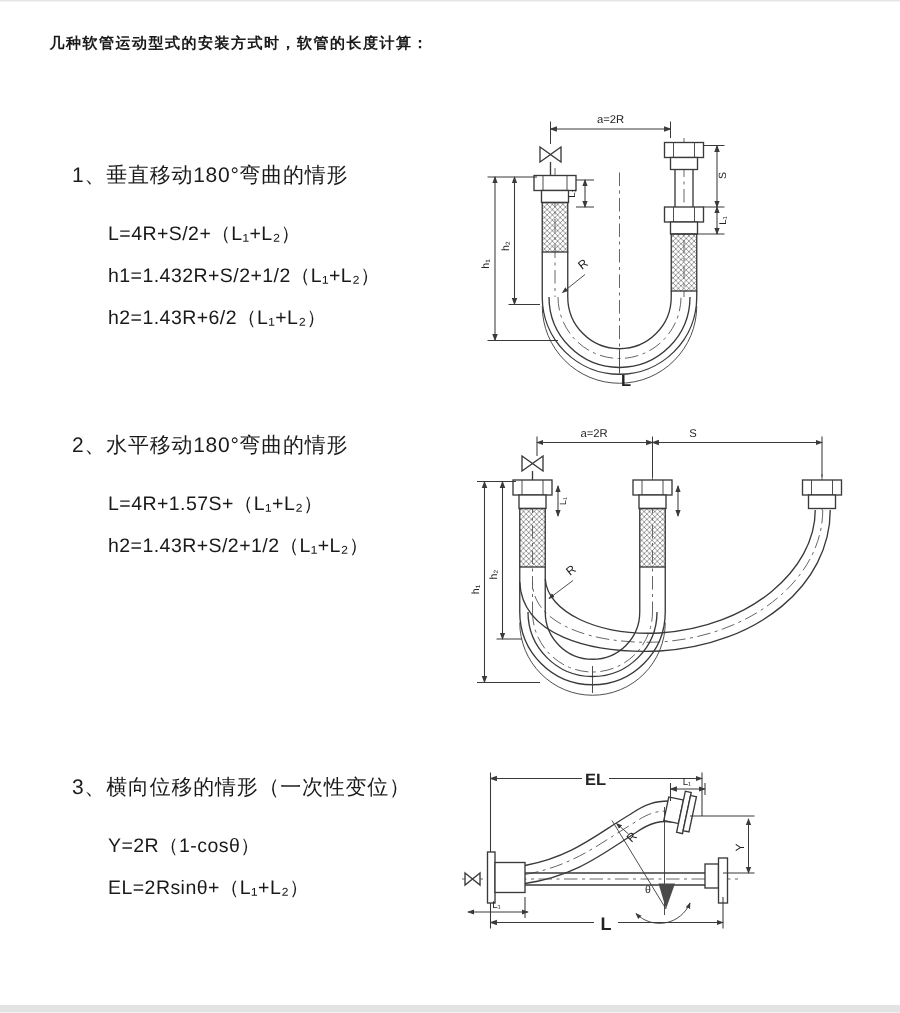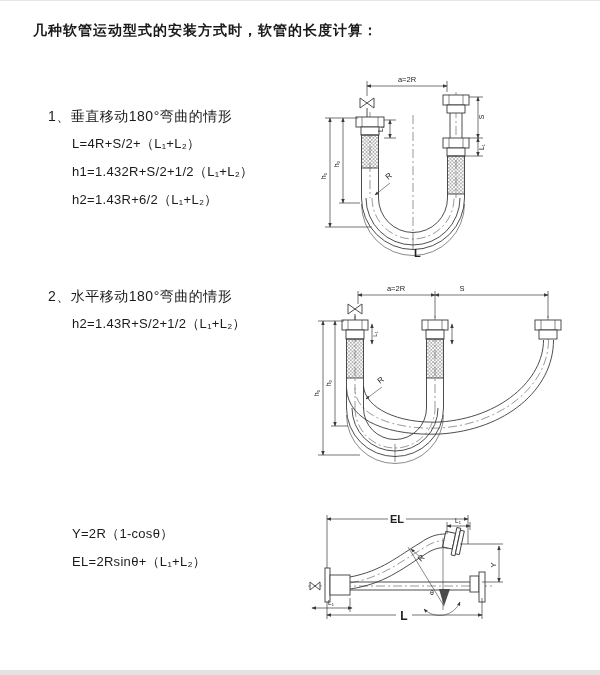--- a/index.html
+++ b/index.html
@@ -5,25 +5,25 @@
   *{box-sizing:border-box;margin:0;padding:0}
   html,body{width:600px;height:675px}
   body{
     position:relative;background:#ffffff;overflow:hidden;
     font-family:"Liberation Sans","DejaVu Sans",sans-serif;color:#1a1a1a;
   }
   .edge-top{position:absolute;left:0;top:0;width:600px;height:1px;background:#e6e6e6}
   .edge-bottom{position:absolute;left:0;top:670px;width:600px;height:5px;background:#e3e3e3}
   .title{
     position:absolute;left:33px;top:22px;width:520px;
-    font-size:14px;font-weight:bold;letter-spacing:1px;
+    font-size:10px;font-weight:bold;letter-spacing:1px;
   }
   .sec{position:absolute;left:48px;width:270px}
   .sec-heading{font-size:14px;font-weight:normal;letter-spacing:0.5px;white-space:nowrap}
-  .formulas{padding-left:24px;margin-top:4px}
+  .formulas{padding-left:24px;margin-top:16px}
   .formula{font-size:13px;height:28px;display:flex;align-items:center;white-space:nowrap;letter-spacing:0.3px}
   #sec1{top:108px}
   #sec2{top:288px}
   #sec3{top:516px}
   .diag{position:absolute;left:300px}
   #d1{top:68px}
   #d2{top:278px}
   #d3{top:490px}
   svg text{fill:#222;font-family:"Liberation Sans","DejaVu Sans",sans-serif}
   .ln{stroke:#3a3a3a;fill:none;stroke-width:0.9}
@@ -45,25 +45,27 @@
   <div class="formulas">
     <div class="formula">L=4R+S/2+（L₁+L₂）</div>
     <div class="formula">h1=1.432R+S/2+1/2（L₁+L₂）</div>
     <div class="formula">h2=1.43R+6/2（L₁+L₂）</div>
   </div>
 </section>
 
 <section class="sec" id="sec2">
   <div class="sec-heading">2、水平移动180°弯曲的情形</div>
   <div class="formulas">
+    <div class="formula">L=4R+1.57S+（L₁+L₂）</div>
     <div class="formula">h2=1.43R+S/2+1/2（L₁+L₂）</div>
   </div>
 </section>
 
 <section class="sec" id="sec3">
+  <div class="sec-heading">3、横向位移的情形（一次性变位）</div>
   <div class="formulas">
     <div class="formula">Y=2R（1-cosθ）</div>
     <div class="formula">EL=2Rsinθ+（L₁+L₂）</div>
   </div>
 </section>
 
 <svg class="diag" id="d1" width="300" height="195" viewBox="0 0 300 195">
   <defs>
     <pattern id="ht1" width="3.5" height="3.5" patternUnits="userSpaceOnUse">
       <path d="M0,3.5 L3.5,0 M0,0 L3.5,3.5" stroke="#6a6a6a" stroke-width="0.45"></path>

